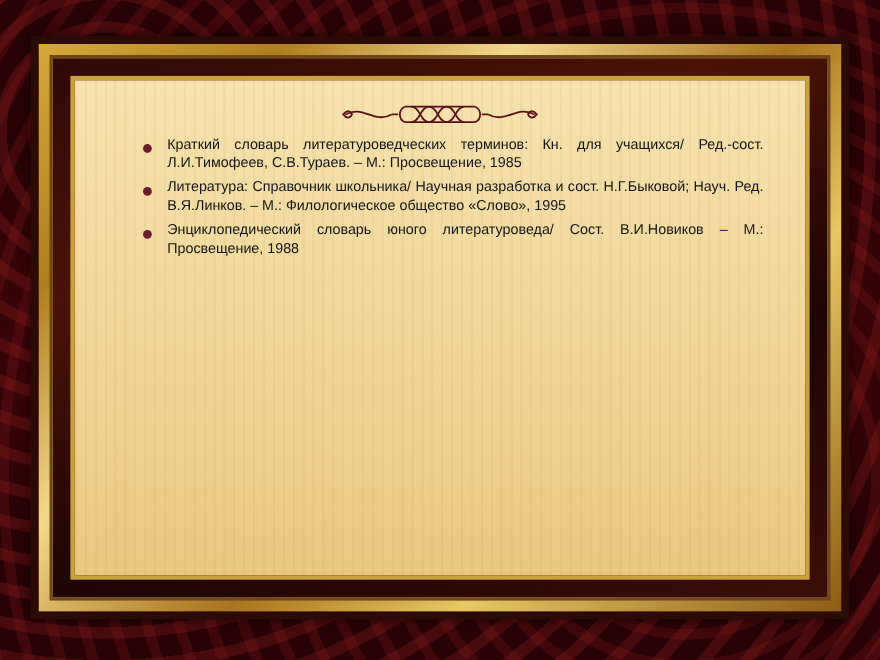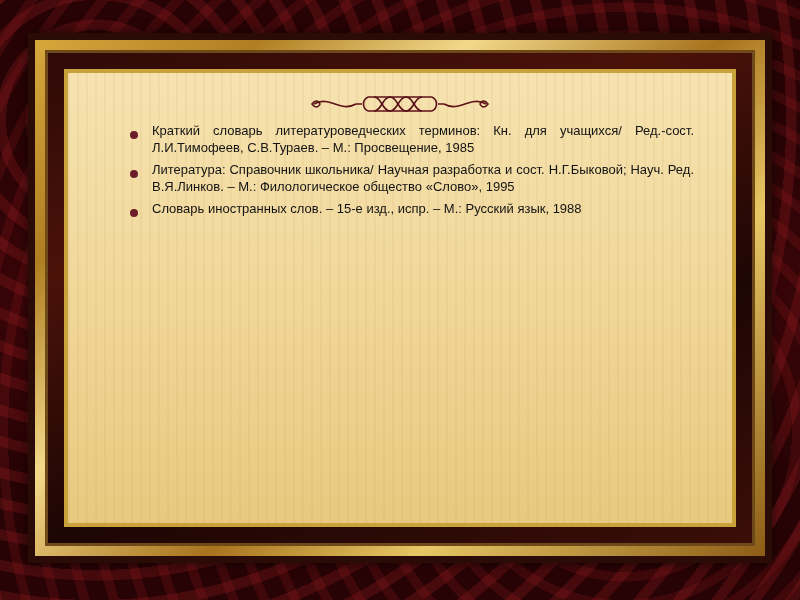--- a/index.html
+++ b/index.html
@@ -167,20 +167,20 @@
               <path d="M64 22 c 8 0, 8 -14, 16 -14 c 8 0, 8 14, 16 14 c 8 0, 8 -14, 16 -14"></path>
               <path d="M2 15 c 3 -4, 6 -4, 8 0 c -2 4, -5 4, -8 0 Z"></path>
               <path d="M178 15 c -3 -4, -6 -4, -8 0 c 2 4, 5 4, 8 0 Z"></path>
             </svg>
           </div>
 
 
           <ul class="refs">
             <li>Краткий словарь литературоведческих терминов: Кн. для учащихся/ Ред.-сост. Л.И.Тимофеев, С.В.Тураев. – М.: Просвещение, 1985</li>
             <li>Литература: Справочник школьника/ Научная разработка и сост. Н.Г.Быковой; Науч. Ред. В.Я.Линков. – М.: Филологическое общество «Слово», 1995</li>
-            <li>Словарь иностранных слов. – 15-е изд., испр. – М.: Русский язык, 1988</li>
+            <li>Энциклопедический словарь юного литературоведа/ Сост. В.И.Новиков – М.: Просвещение, 1988</li>
           </ul>
 
         </div>
       </div>
     </div>
   </div>
 </div>
 
 </body></html>

